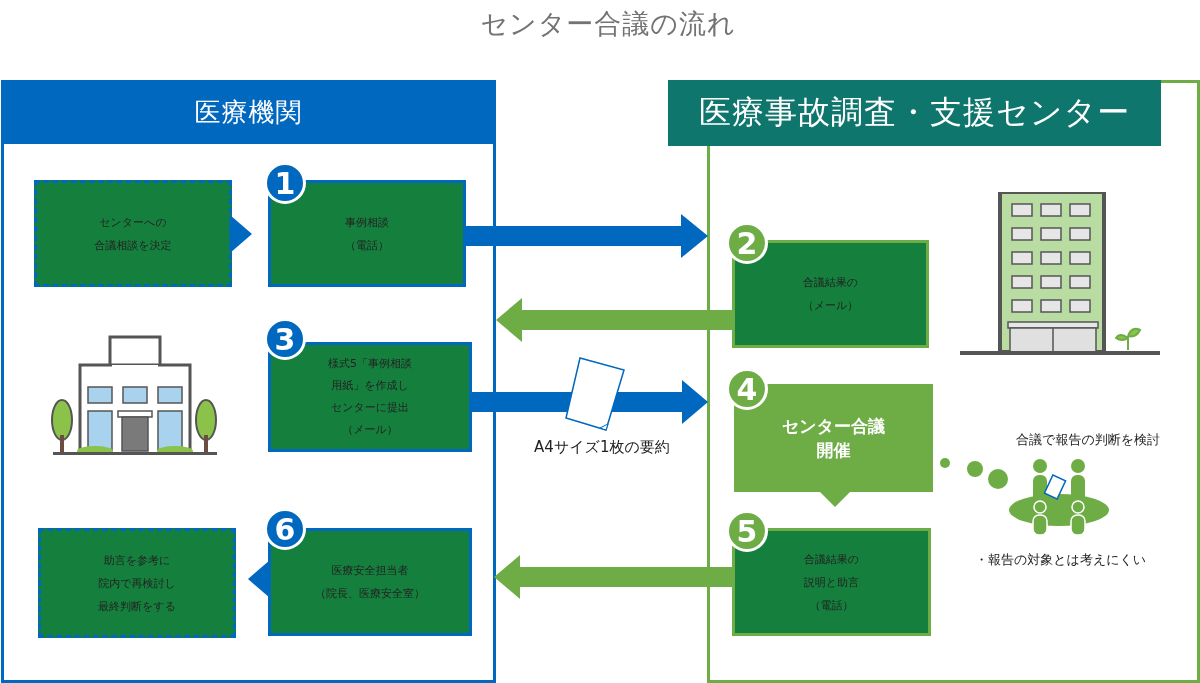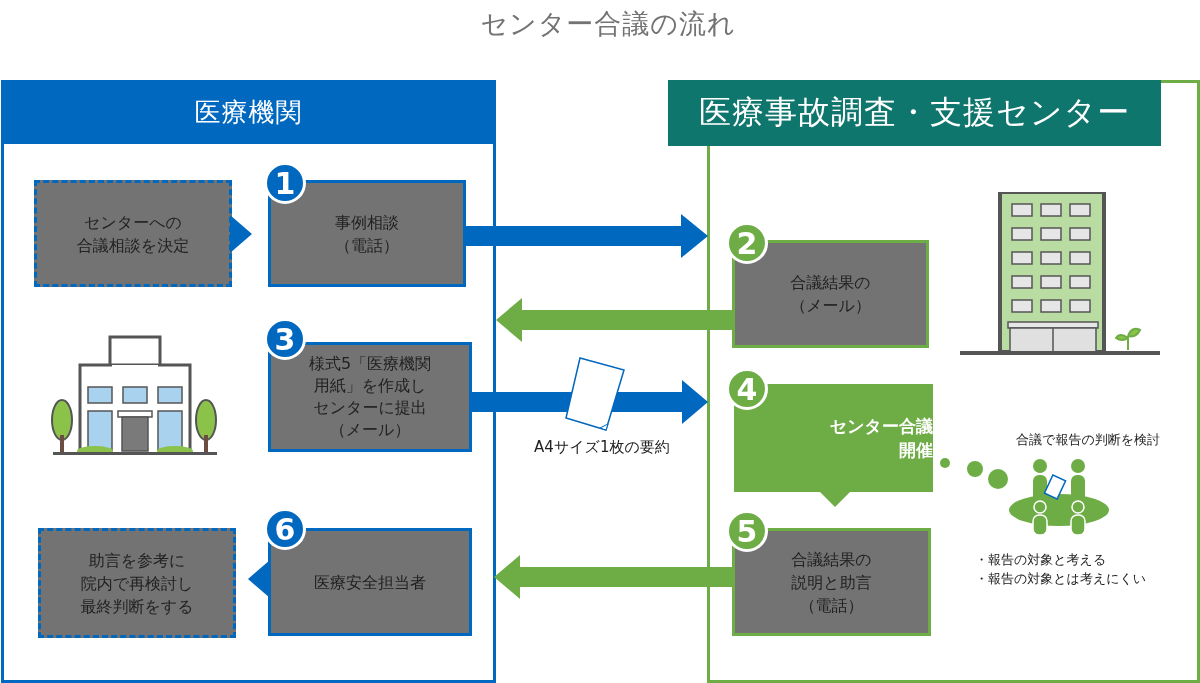--- a/index.html
+++ b/index.html
@@ -7,30 +7,30 @@
   body { position: relative; font-family: "DejaVu Sans", "Liberation Sans", sans-serif; color: #222; }
   .abs { position: absolute; }
   .title { left: 8px; top: 6px; width: 1200px; text-align: center; font-size: 27px; color: #737373; letter-spacing: 1px; }
 
   
   .panel-left { left: 1px; top: 80px; width: 495px; height: 603px; border: 3px solid #0068bf; }
   .panel-left-head { left: 1px; top: 80px; width: 495px; height: 64px; background: #0068bf; color: #fff; font-size: 26px; display:flex; align-items:center; justify-content:center; letter-spacing: 1px; }
   .panel-right { left: 707px; top: 80px; width: 493px; height: 603px; border: 3px solid #6eac45; }
   .panel-right-head { left: 668px; top: 80px; width: 493px; height: 66px; background: #0f766e; color: #fff; font-size: 32px; display:flex; align-items:center; justify-content:center; letter-spacing: 1px; }
 
-  .box { display:flex; flex-direction: column; align-items:center; justify-content:center; text-align:center; font-size: 16px; line-height: 23px; background: #737373; }
+  .box { display:flex; flex-direction: column; align-items:center; justify-content:center; text-align:center; font-size: 11px; line-height: 23px; background: #15803d; }
   .dashed { border: 3px dashed #0068bf; }
   .solid-blue { border: 3px solid #0068bf; }
   .solid-green { border: 3px solid #6eac45; }
 
   .badge { width: 42px; height: 42px; border-radius: 50%; color: #fff; font-weight: bold; font-size: 30px; display:flex; align-items:center; justify-content:center; border: 3px solid #fff; font-family: "DejaVu Sans", sans-serif; }
   .badge.blue { background: #0068bf; }
   .badge.green { background: #6eac45; }
 
-  .green-fill { background: #6eac45; color: #fff; font-weight: bold; font-size: 17px; line-height: 24px; align-items: flex-end; }
+  .green-fill { background: #6eac45; color: #fff; font-weight: bold; font-size: 17px; line-height: 24px; }
   .note { font-size: 13px; line-height: 19px; color: #222; }
   .caption { font-size: 15px; }
 </style>
 </head>
 <body>
 
 <div class="abs title">センター合議の流れ</div>
 
 <div class="abs panel-left"></div>
 <div class="abs panel-left-head">医療機関</div>
@@ -82,21 +82,21 @@
   <ellipse cx="12" cy="85" rx="10" ry="20" fill="#8bc34a" stroke="#555" stroke-width="2"></ellipse>
   <rect x="10" y="100" width="4" height="18" fill="#6d4c41"></rect>
   <ellipse cx="156" cy="85" rx="10" ry="20" fill="#8bc34a" stroke="#555" stroke-width="2"></ellipse>
   <rect x="154" y="100" width="4" height="18" fill="#6d4c41"></rect>
   <ellipse cx="45" cy="116" rx="18" ry="5" fill="#8bc34a"></ellipse>
   <ellipse cx="125" cy="116" rx="18" ry="5" fill="#8bc34a"></ellipse>
   <rect x="3" y="117" width="164" height="3" fill="#555"></rect>
 </svg>
 
 <div class="abs box solid-blue" style="left:268px; top:342px; width:204px; height:110px; line-height:22px;">
-  <div>様式5「医療機関</div>
+  <div>様式5「事例相談</div>
   <div>用紙」を作成し</div>
   <div>センターに提出</div>
   <div>（メール）</div>
 </div>
 <div class="abs badge blue" style="left:264px; top:318px;">3</div>
 
 <svg class="abs" style="left:472px; top:378px;" width="240" height="48">
   <rect x="0" y="14" width="214" height="20" fill="#0068bf"></rect>
   <polygon points="210,2 236,24 210,46" fill="#0068bf"></polygon>
 </svg>
@@ -152,38 +152,38 @@
   <rect x="136" y="20" width="14" height="30" rx="6" fill="#6eac45"></rect>
   <ellipse cx="124" cy="55" rx="50" ry="16" fill="#6eac45"></ellipse>
   <rect x="113" y="22" width="14" height="20" transform="rotate(25 120 32)" fill="#fff" stroke="#0068bf" stroke-width="1.5"></rect>
   <circle cx="105" cy="52" r="6" fill="#6eac45" stroke="#fff" stroke-width="1.5"></circle>
   <rect x="98" y="60" width="14" height="20" rx="6" fill="#6eac45" stroke="#fff" stroke-width="1.5"></rect>
   <circle cx="143" cy="52" r="6" fill="#6eac45" stroke="#fff" stroke-width="1.5"></circle>
   <rect x="136" y="60" width="14" height="20" rx="6" fill="#6eac45" stroke="#fff" stroke-width="1.5"></rect>
 </svg>
 
 <div class="abs note" style="left:975px; top:550px; width:220px;">
-  <div>・報告の対象と考える</div>
   <div>・報告の対象とは考えにくい</div>
 </div>
 
 <div class="abs box solid-green" style="left:732px; top:528px; width:199px; height:108px;text-align:right;">
   <div>合議結果の</div>
   <div>説明と助言</div>
   <div>（電話）</div>
 </div>
 <div class="abs badge green" style="left:726px; top:510px;">5</div>
 
 <svg class="abs" style="left:494px; top:553px;" width="242" height="48">
   <rect x="22" y="14" width="218" height="20" fill="#6eac45"></rect>
   <polygon points="26,2 0,24 26,46" fill="#6eac45"></polygon>
 </svg>
 
 <div class="abs box solid-blue" style="left:268px; top:528px; width:204px; height:108px;">
   <div>医療安全担当者</div>
+  <div>（院長、医療安全室）</div>
 </div>
 <div class="abs badge blue" style="left:264px; top:508px;">6</div>
 <svg class="abs" style="left:246px; top:560px;" width="24" height="38">
   <polygon points="24,0 2,19 24,38" fill="#0068bf"></polygon>
 </svg>
 
 <div class="abs box dashed" style="left:38px; top:528px; width:198px; height:110px;">
   <div>助言を参考に</div>
   <div>院内で再検討し</div>
   <div>最終判断をする</div>

